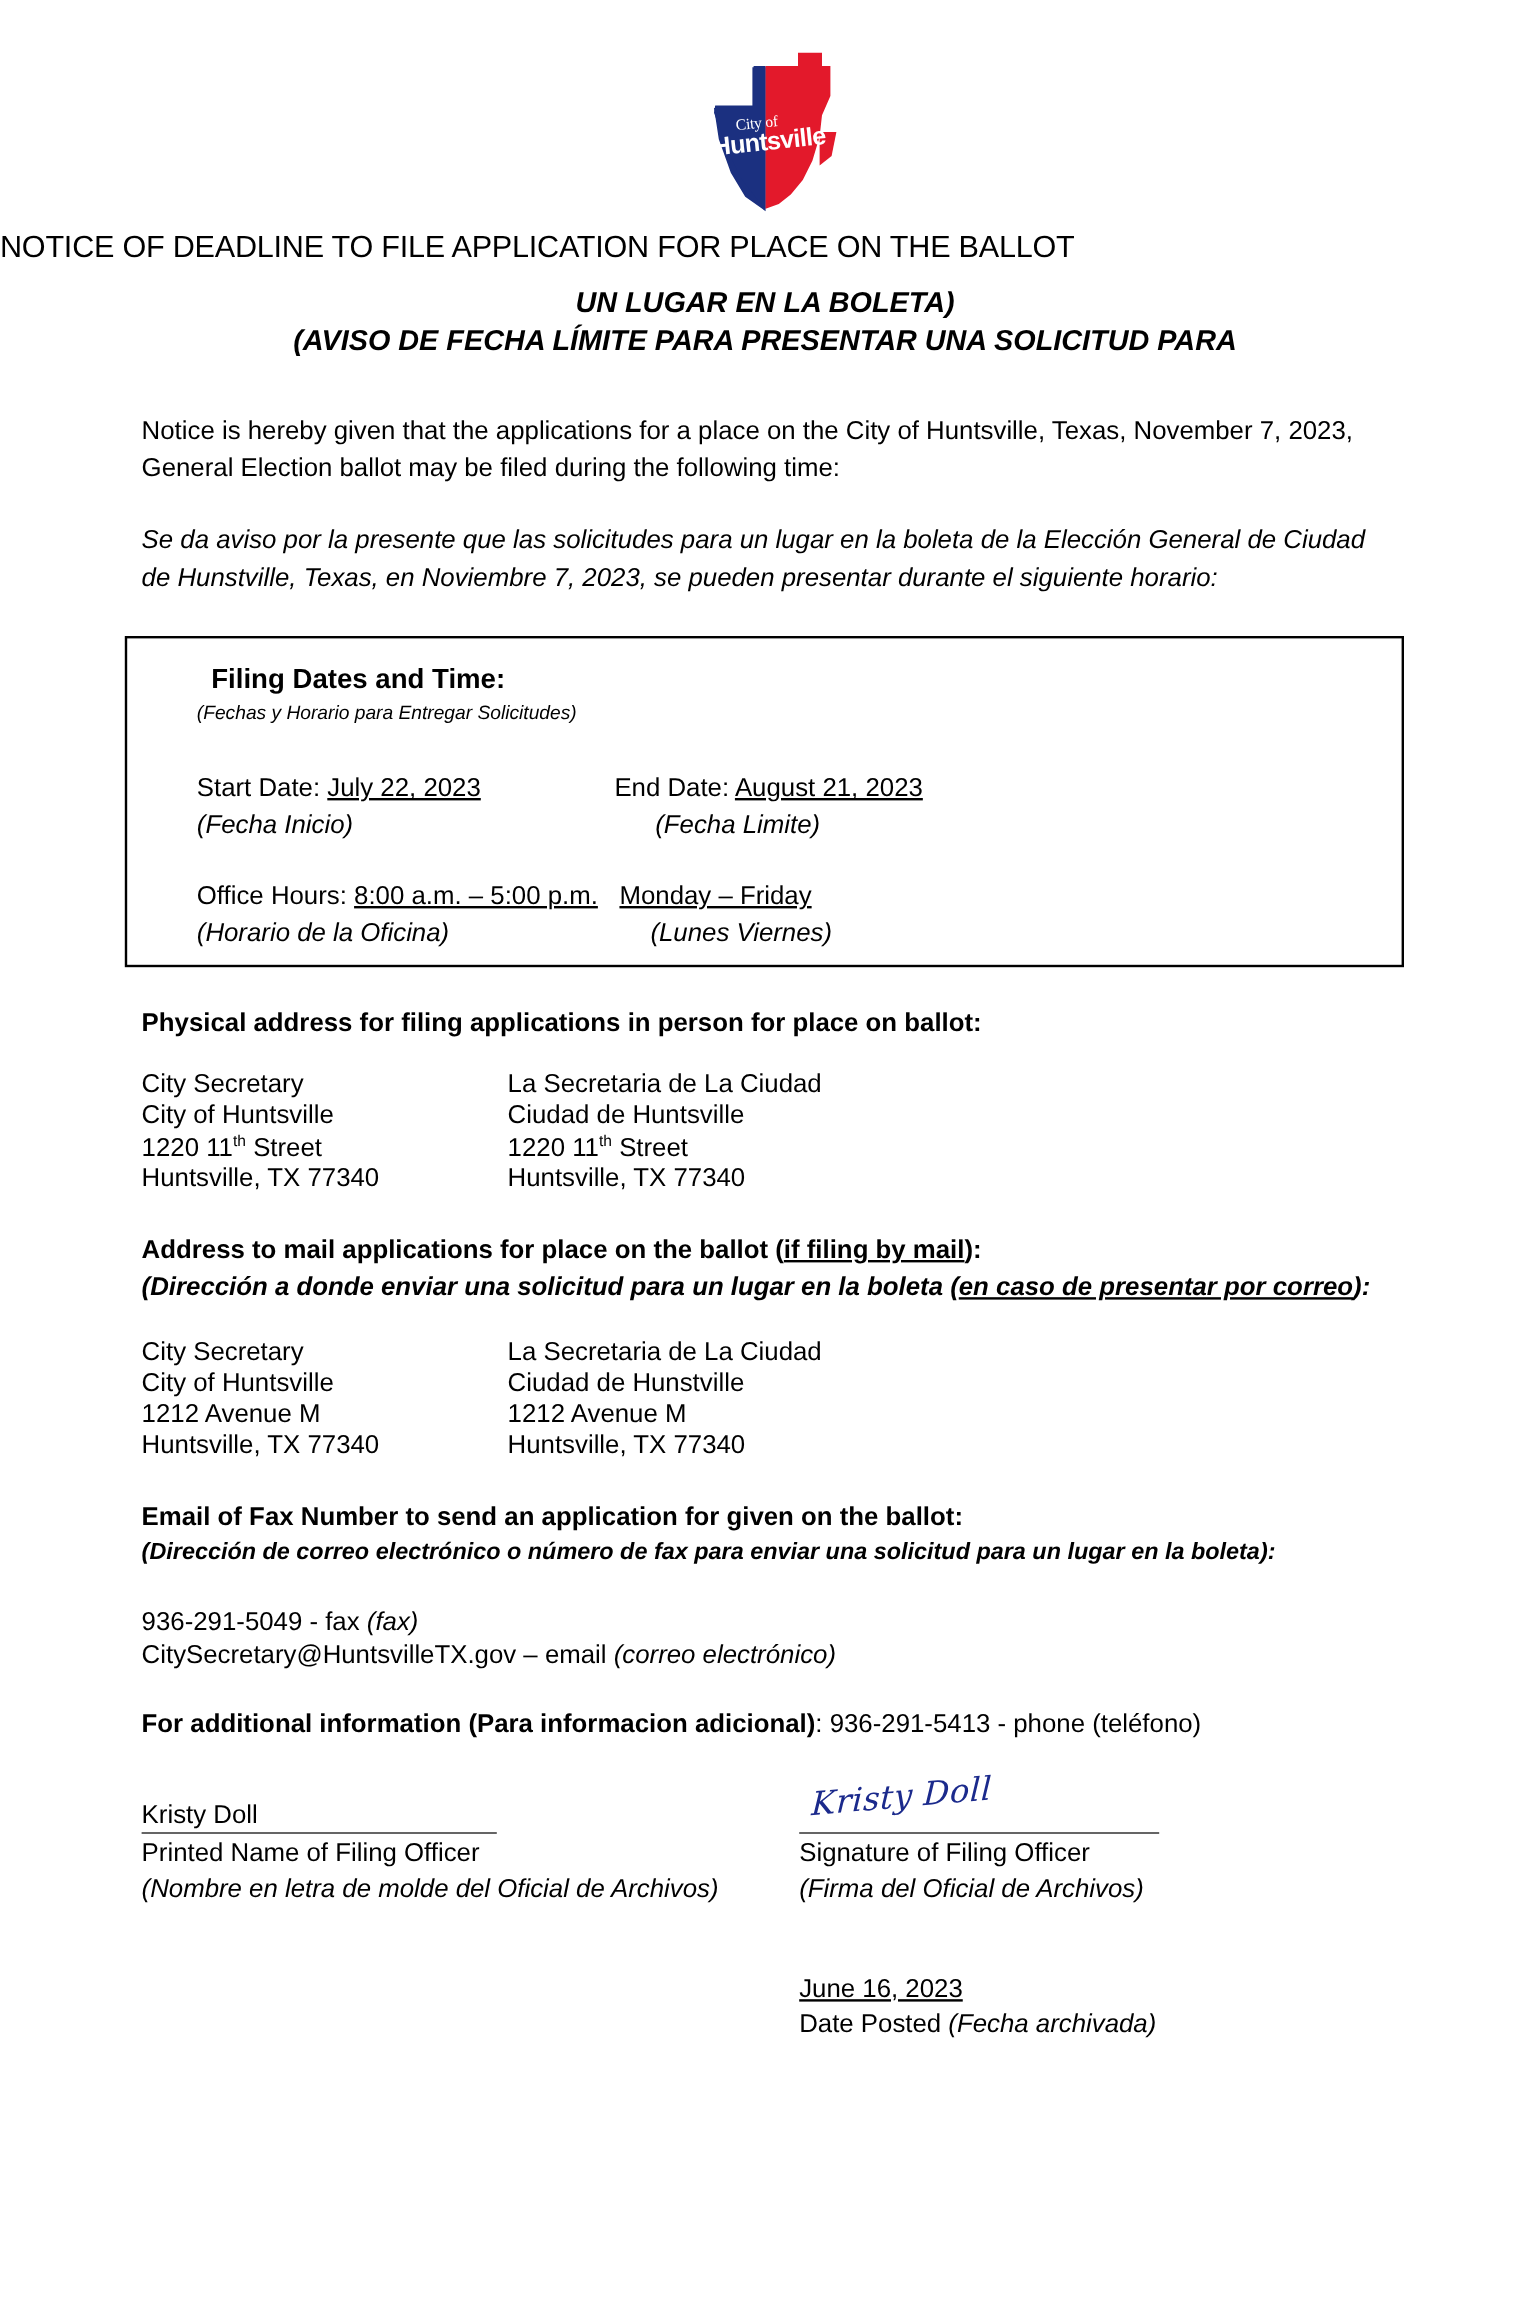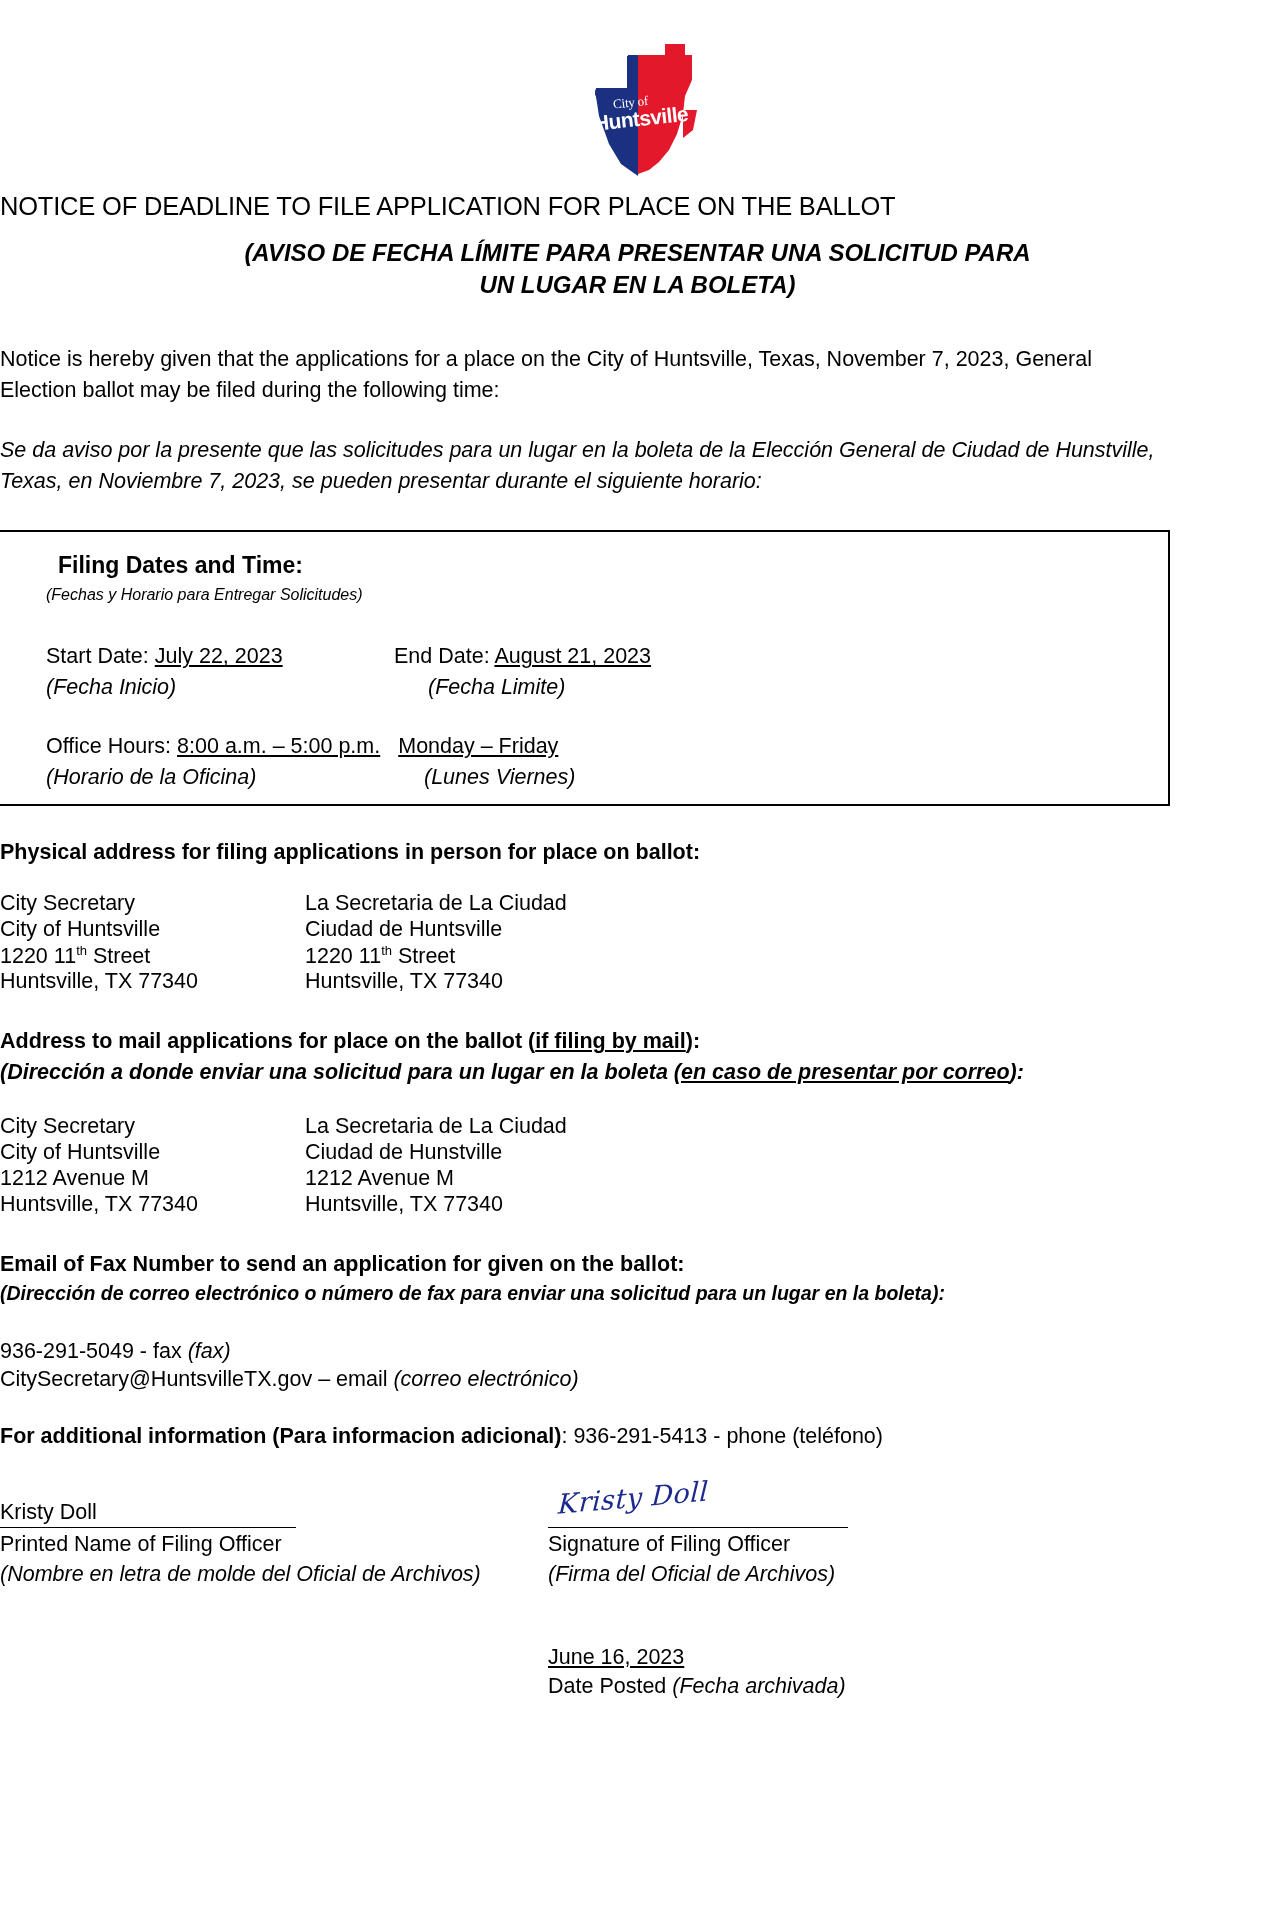--- a/index.html
+++ b/index.html
@@ -75,20 +75,21 @@
     text-align: center;
     font-size: 24px;
     font-weight: bold;
     font-style: italic;
     line-height: 1.32;
     margin-top: 16px;
   }
 
   
   .content {
+    padding-left: 118px;
     padding-right: 110px;
   }
   .para-en {
     font-size: 21.5px;
     line-height: 1.42;
     margin-top: 44px;
   }
   .para-es {
     font-size: 21.5px;
     font-style: italic;
@@ -259,22 +260,22 @@
       </svg>
       <div class="logo-text">
         <span class="l1">City of</span>
         <span class="l2">Huntsville</span>
       </div>
     </div>
   </div>
 
   <div class="title-main">NOTICE OF DEADLINE TO FILE APPLICATION FOR PLACE ON THE BALLOT</div>
   <div class="title-sub">
+    <div>UN LUGAR EN LA BOLETA)</div>
     <div>(AVISO DE FECHA LÍMITE PARA PRESENTAR UNA SOLICITUD PARA</div>
-    <div>UN LUGAR EN LA BOLETA)</div>
   </div>
 
   <div class="content">
 
     <div class="para-en">Notice is hereby given that the applications for a place on the City of Huntsville, Texas, November 7, 2023, General Election ballot may be filed during the following time:</div>
     <div class="para-es">Se da aviso por la presente que las solicitudes para un lugar en la boleta de la Elección General de Ciudad de Hunstville, Texas, en Noviembre 7, 2023, se pueden presentar durante el siguiente horario:</div>
 
     <div class="filing-box">
       <div class="filing-inner">
         <div class="filing-title">Filing Dates and Time:</div>

